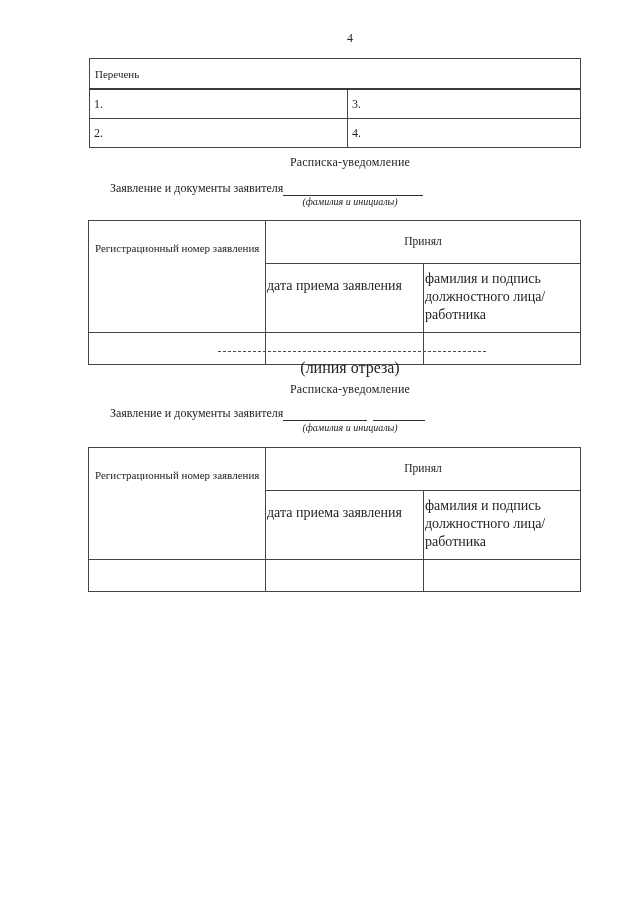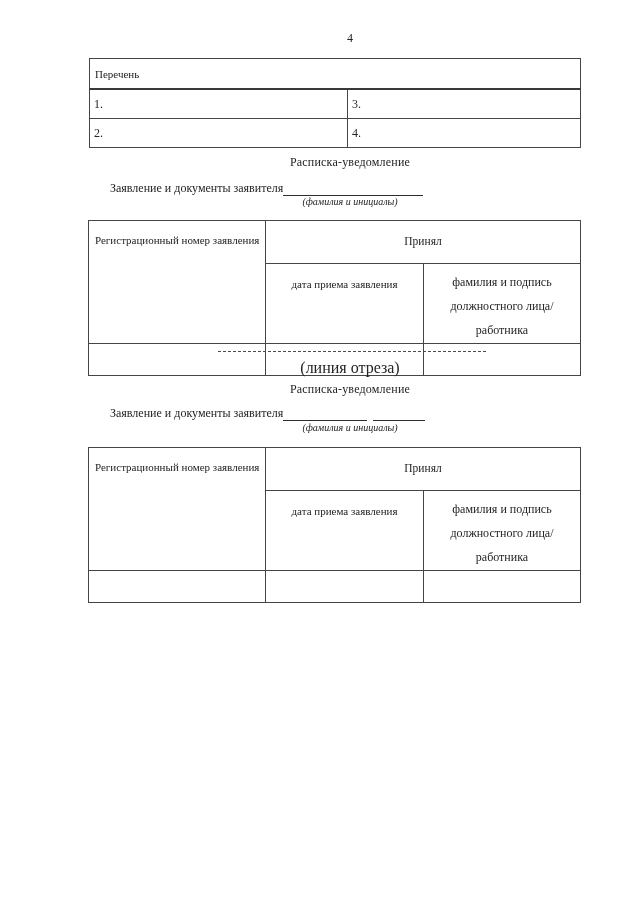--- a/index.html
+++ b/index.html
@@ -50,43 +50,42 @@
   .perechen-cell { height: 26px; font-size: 12px; padding-left: 4px; }
 
   
   .receipt-table { left: 88px; width: 492px; }
   .receipt-table.first { top: 220px; }
   .receipt-table.second { top: 447px; }
   .reg-cell {
     vertical-align: top;
     text-align: left;
     font-size: 11px;
-    padding: 12px 4px 0 6px;
+    padding: 20px 4px 0 6px;
     line-height: 14px;
   }
   .accepted-cell {
     height: 27px;
     vertical-align: top;
     text-align: center;
     font-size: 11.5px;
     padding-top: 14px;
   }
   .date-cell {
     height: 53px;
     vertical-align: top;
-    text-align: center;
-    font-size: 11px;
+    text-align: left;
+    font-size: 14px;
     padding-top: 14px;
   }
   .sig-cell {
     height: 53px;
     vertical-align: top;
-    text-align: center;
-    font-size: 12px;
-    line-height: 24px;
+    font-size: 14px;
+    line-height: 18px;
     padding-top: 6px;
   }
   .empty-row-cell { height: 29px; }
 
   .cut-line {
     position: absolute;
     left: 218px;
     top: 351px;
     width: 268px;
     height: 0;

